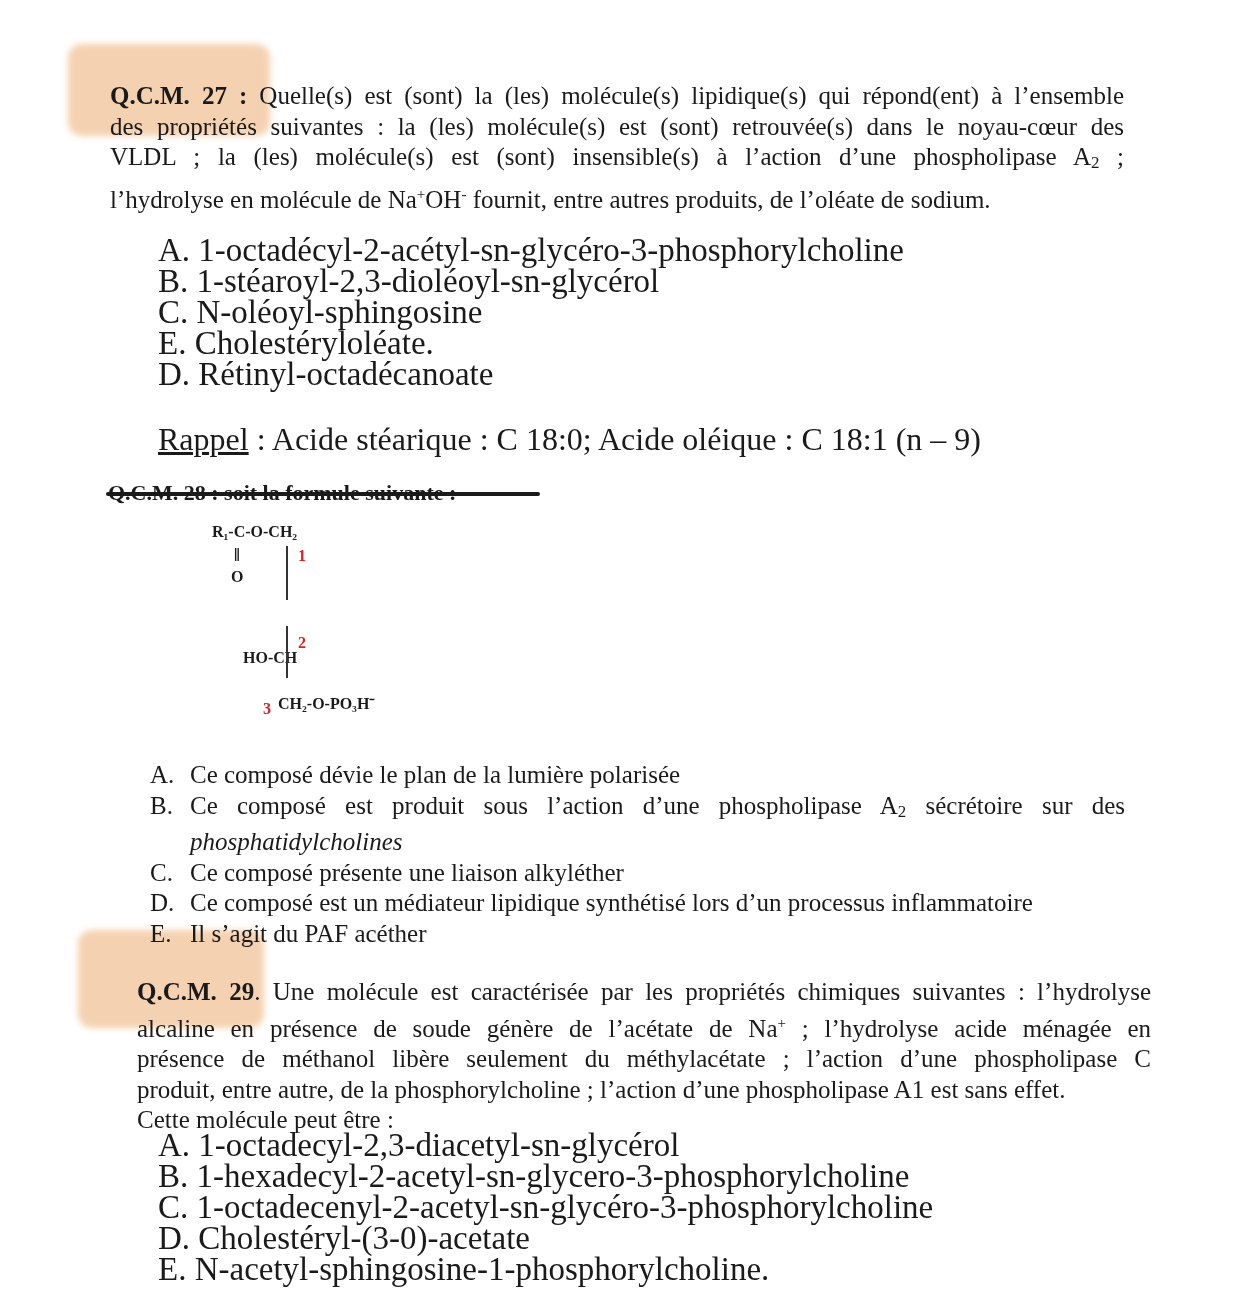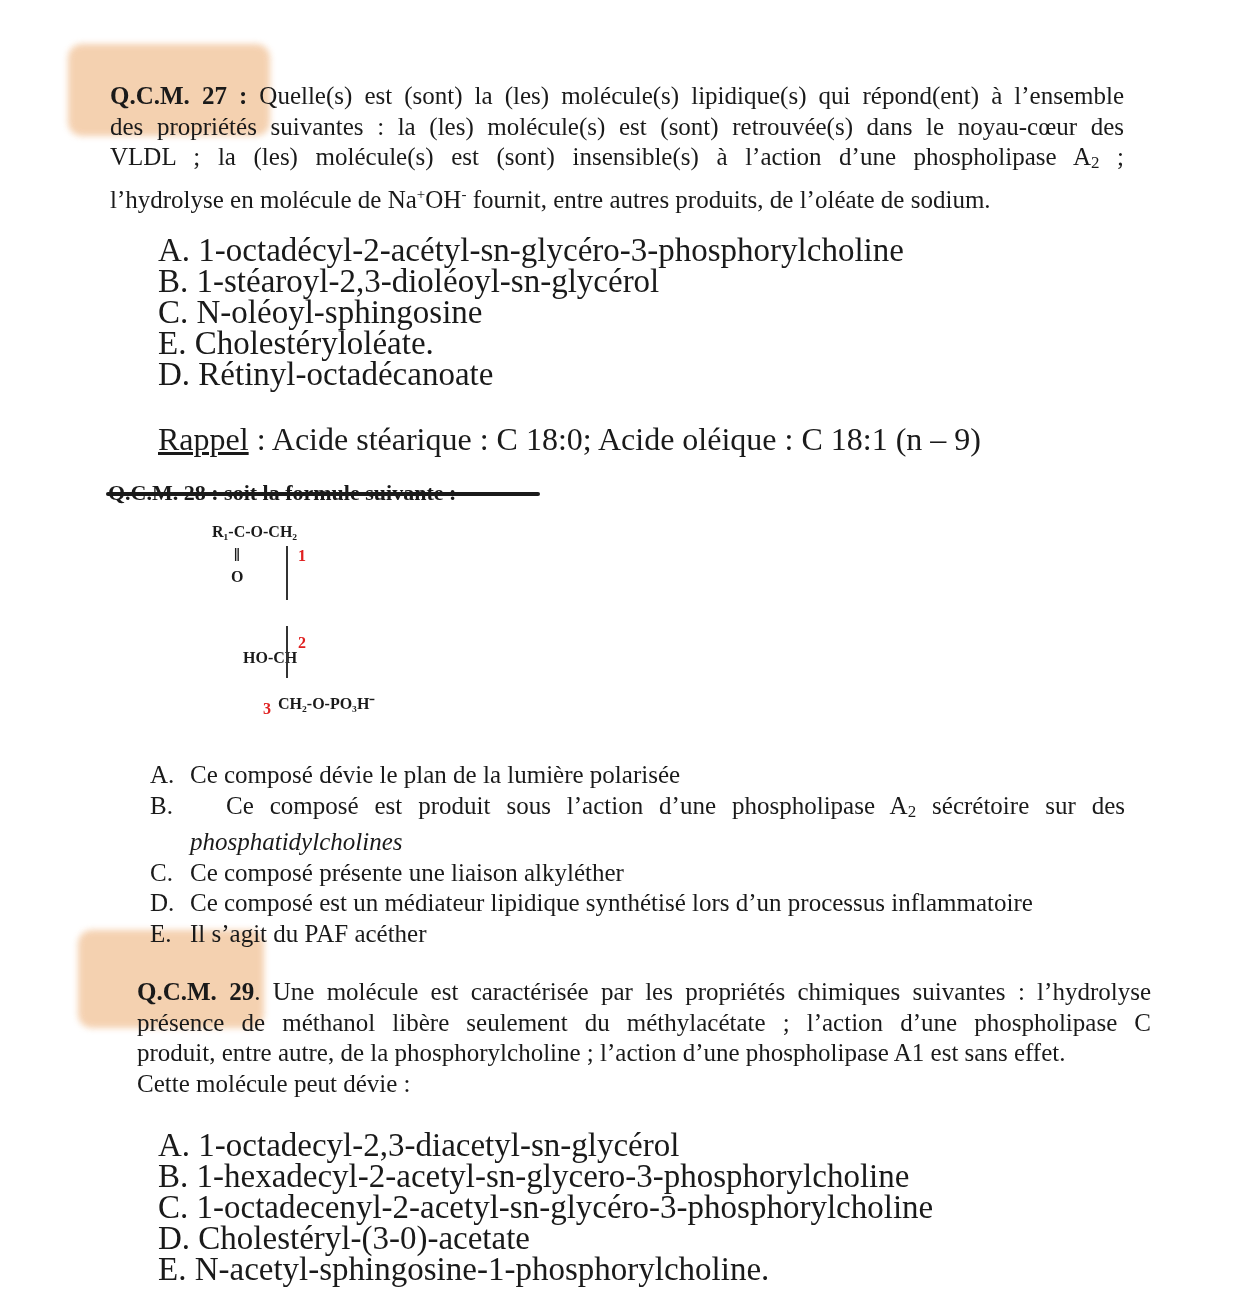--- a/index.html
+++ b/index.html
@@ -19,21 +19,21 @@
   .strike { position:absolute; left:108px; top:480px; font-size:22px; font-weight:bold;
             white-space:nowrap; }
   .strike-bar { position:absolute; left:106px; top:492px; width:434px; height:4px; background:#1a1a1a; border-radius:2px; }
   .chem { position:absolute; font-family:Liberation Serif, serif; font-weight:bold; font-size:16px; white-space:nowrap; }
   .red { color:#e02020; font-weight:bold; position:absolute; font-size:16px; }
   .vline { position:absolute; width:1.5px; background:#333; }
   .opts28 { position:absolute; left:150px; top:760px; font-size:25px; line-height:30.5px; width:975px; }
   .opts28 .opt { display:flex; }
   .opts28 .letter { width:40px; flex:none; }
   .opts28 .txt { flex:1; }
-  .just { text-align:justify; text-align-last:justify;margin-left:36px; }
+  .just { text-align:justify; text-align-last:justify; }
   sub.a { font-size:17px; vertical-align:-3px; }
   sup { font-size:15px; }
 </style>
 </head>
 <body>
 
 <div class="hl" style="left:68px;top:44px;width:202px;height:92px;"></div>
 <div class="hl" style="left:78px;top:930px;width:186px;height:98px;"></div>
 
 <div class="para" style="top:81px;">
@@ -90,23 +90,24 @@
       <span class="txt">Ce composé est un médiateur lipidique synthétisé lors d’un processus inflammatoire</span>
     </div>
   <div class="opt">
       <span class="letter">E.</span>
       <span class="txt">Il s’agit du PAF acéther</span>
     </div>
 </div>
 
 <div class="para" style="top:977px;margin-left:27px;">
   <span class="line"><b class="q-title">Q.C.M. 29</b><span>. Une molécule est caractérisée par les propriétés chimiques suivantes : l’hydrolyse</span></span>
+  <span class="line"><span>alcaline en présence de soude génère de l’acétate de Na</span><sup>+</sup><span> ; l’hydrolyse acide ménagée en</span></span>
   <span class="line">présence de méthanol libère seulement du méthylacétate ; l’action d’une phospholipase C</span>
   <span class="line last">produit, entre autre, de la phosphorylcholine ; l’action d’une phospholipase A1 est sans effet.</span>
-  <span class="line last">Cette molécule peut dévie :</span>
+  <span class="line last">Cette molécule peut être :</span>
 </div>
 
 <div class="opts" style="top:1130px;">
   <span class="opt">A. 1-octadecyl-2,3-diacetyl-sn-glycérol</span>
   <span class="opt">B. 1-hexadecyl-2-acetyl-sn-glycero-3-phosphorylcholine</span>
   <span class="opt">C. 1-octadecenyl-2-acetyl-sn-glycéro-3-phosphorylcholine</span>
   <span class="opt">D. Cholestéryl-(3-0)-acetate</span>
   <span class="opt">E. N-acetyl-sphingosine-1-phosphorylcholine.</span>
 </div>
 

